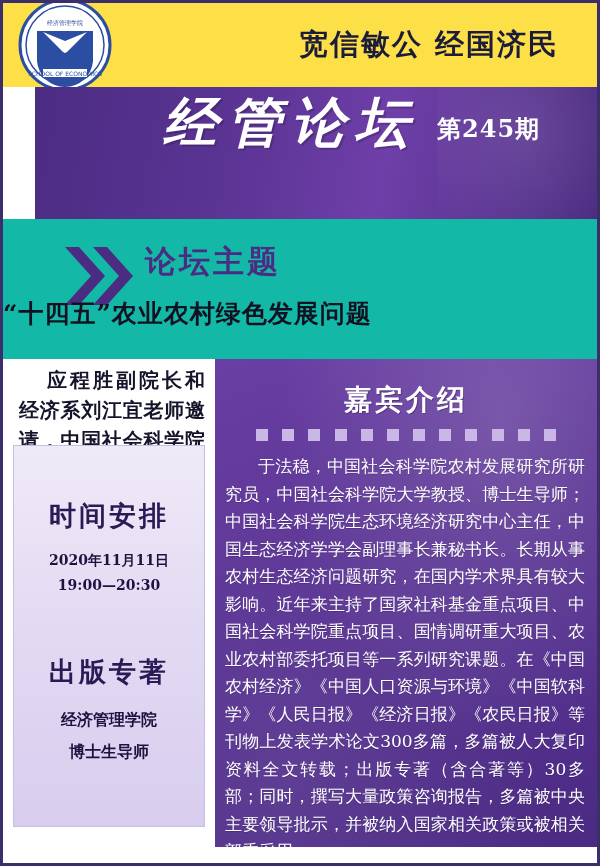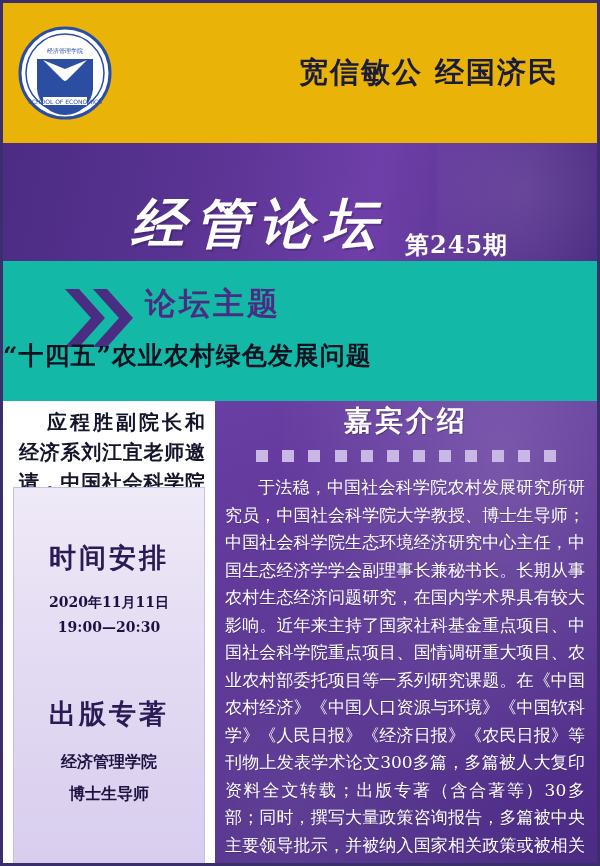--- a/index.html
+++ b/index.html
@@ -19,22 +19,22 @@
     height: 866px;
     background: #ffffff;
     box-sizing: border-box;
     border: 3px solid #3b2f6b;
     overflow: hidden;
   }
 
   
   .header {
     position: relative;
-    height: 140px;
-    background: #eab308;
+    height: 84px;
+    background: #fde047;
     display: flex;
     align-items: center;
     overflow: hidden;
   }
   .logo {
     width: 96px;
     height: 96px;
     margin-left: 14px;
     flex: 0 0 auto;
     position: relative;
@@ -47,25 +47,26 @@
     font-family: "DejaVu Serif", serif;
     font-weight: bold;
     font-size: 29px;
     letter-spacing: 2px;
     color: #1b1b3a;
   }
 
   
   .band {
     position: relative;
-    height: 118px;
+    height: 132px;
     background: linear-gradient(100deg, #4b2c83 0%, #5b3494 35%, #6e3fa8 62%, #4a2b80 100%);
     display: flex;
-    align-items: flex-end;
-    overflow: hidden;
+    align-items: flex-start;
+    overflow: hidden;
+    margin-left: 32px;
   }
   .band::after {
     content: "";
     position: absolute;
     right: -60px;
     top: -40px;
     width: 220px;
     height: 220px;
     background: radial-gradient(circle at 40% 40%, rgba(255,255,255,0.10), rgba(255,255,255,0) 65%);
   }
@@ -201,21 +202,21 @@
     pointer-events: none;
   }
   .guest-head {
     position: relative;
     color: #ffffff;
     font-family: "DejaVu Serif", serif;
     font-weight: bold;
     font-size: 28px;
     letter-spacing: 3px;
     text-align: center;
-    padding-top: 1px;
+    padding-top: 22px;
     text-shadow: 1px 1px 0 rgba(0,0,0,0.25);
   }
   .dotrow {
     position: relative;
     margin: 10px auto 8px auto;
     width: 300px;
     height: 12px;
     display: flex;
     justify-content: space-between;
   }

